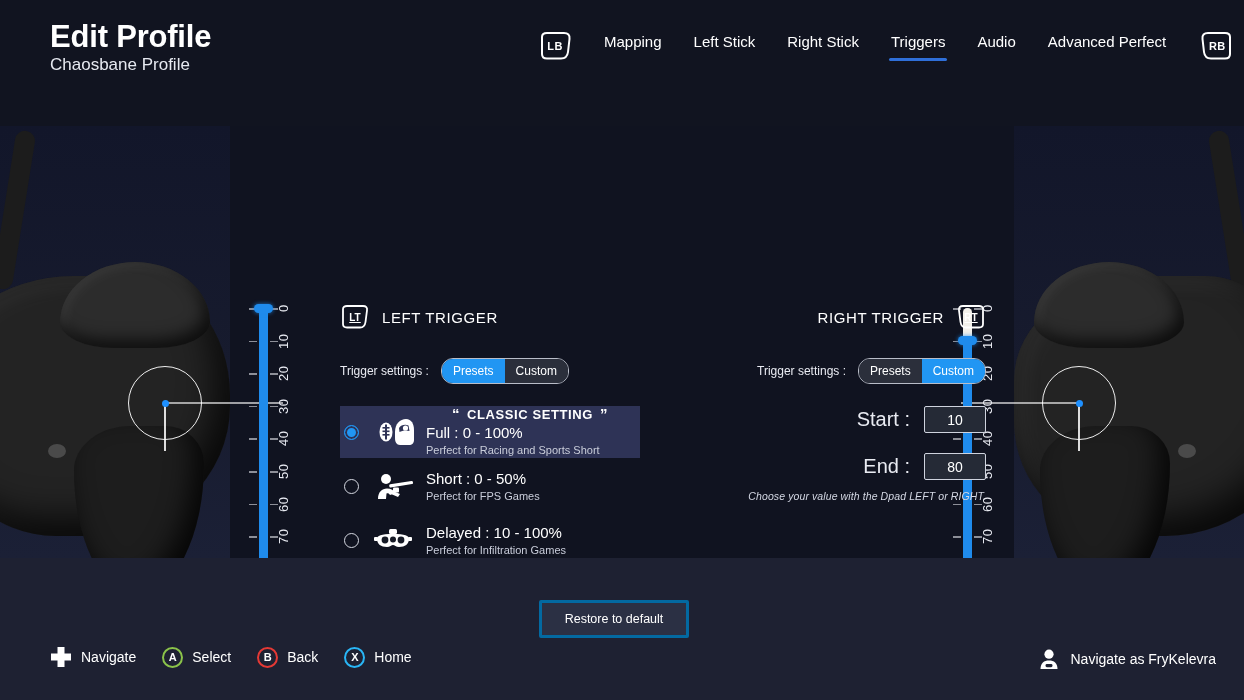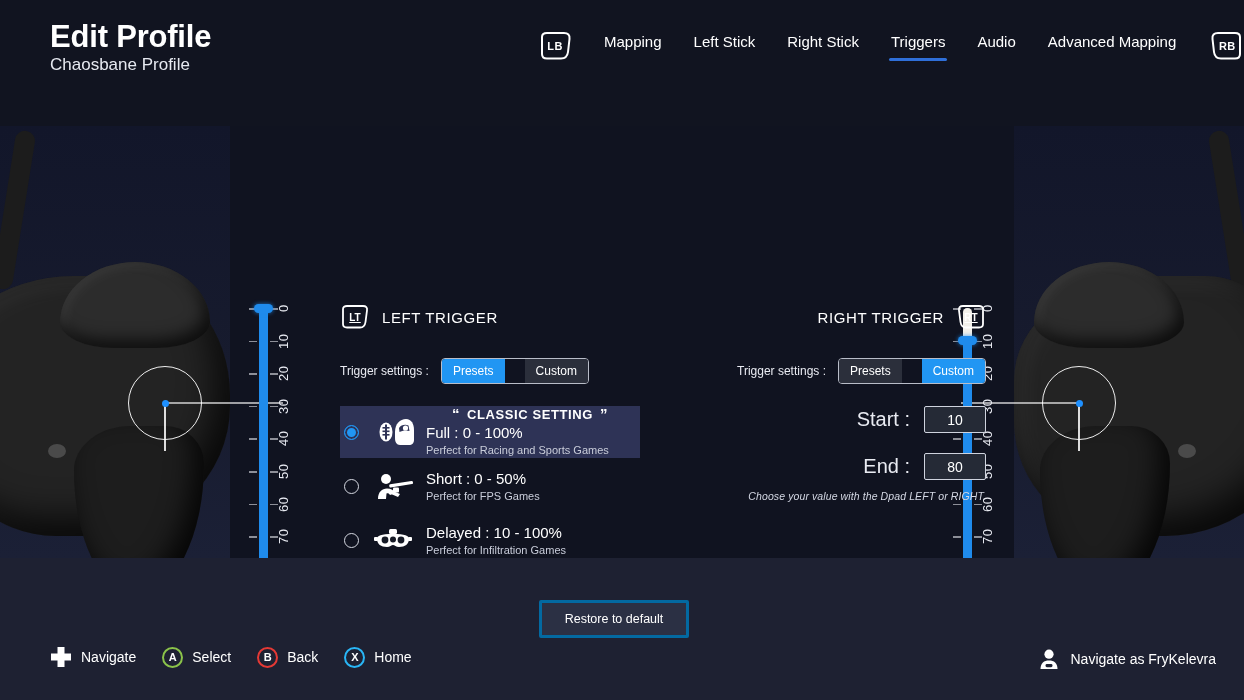--- a/index.html
+++ b/index.html
@@ -156,21 +156,21 @@
   .trig-badge span { position: relative; font-size: 10px; font-weight: bold; text-decoration: underline; }
   .trig-title {
     font-size: 15px; color: #ffffff; letter-spacing: 0.6px; margin-left: 12px;
   }
   .trig-head.right .trig-title { margin-left: 0; margin-right: 12px; }
 
   .settings-row { display: flex; align-items: center; margin-top: 26px; }
   .settings-row.right { justify-content: flex-end; }
   .settings-label { font-size: 12px; color: #e9ebf2; margin-right: 12px; }
   .seg {
-    display: flex; border: 1px solid #b9bdc8; border-radius: 4px; overflow: hidden; gap: 20px;
+    display: flex; border: 1px solid #b9bdc8; border-radius: 12px; overflow: hidden;
   }
   .seg-btn {
     font-size: 12px; padding: 5px 11px; color: #ffffff; background: #2b2f3b;
     cursor: pointer; line-height: 14px;
   }
   .seg-btn.on { background: #2196f3; }
 
   
   .presets { margin-top: 22px; }
   .preset {
@@ -271,21 +271,21 @@
         </div>
         <div class="nav-tab active">
           <span>Triggers</span>
           <span class="underline"></span>
         </div>
         <div class="nav-tab">
           <span>Audio</span>
           
         </div>
         <div class="nav-tab">
-          <span>Advanced Mapping</span>
+          <span>Advanced Perfect</span>
           
         </div>
       </div>
 
       <div class="bumper rb-wrap">
         <svg viewBox="0 0 34 28">
             <path d="M30 5 C30 2.5 28 1 25 1 L8 1 C4 1 2 3 2.5 7 L4 20 C4.5 24 7 26.5 11 26.5 L25 26.5 C28 26.5 30 25 30 22 Z" fill="none" stroke="#ffffff" stroke-width="2"></path>
           </svg>
         <span>RB</span>
       </div>
@@ -433,21 +433,21 @@
               <circle cx="32.5" cy="13" r="2.6" fill="#ffffff"></circle>
             </svg>
           </div>
           <div class="preset-text">
             <div class="preset-quote">
               <span class="quote-mark">“</span>
               <span>CLASSIC SETTING</span>
               <span class="quote-mark">”</span>
             </div>
             <div class="preset-main">Full : 0 - 100%</div>
-            <div class="preset-sub">Perfect for Racing and Sports Games</div>
+            <div class="preset-sub">Perfect for Racing and Sports Short</div>
           </div>
         </div>
 
         <div class="preset">
           <div class="radio"></div>
           <div class="preset-icon">
             <svg width="42" height="34" viewBox="0 0 42 34" fill="#ffffff">
               <circle cx="13" cy="10" r="5"></circle>
               <path d="M5 30 C5 23 9 19.5 14 19.5 C18 19.5 21 21 22 24 L17 26 C16 24.5 15 24 13.5 24.5 L13 30 Z"></path>
               <rect x="16" y="15.5" width="24" height="3.2" rx="1.2" transform="rotate(-9 16 15.5)"></rect>

